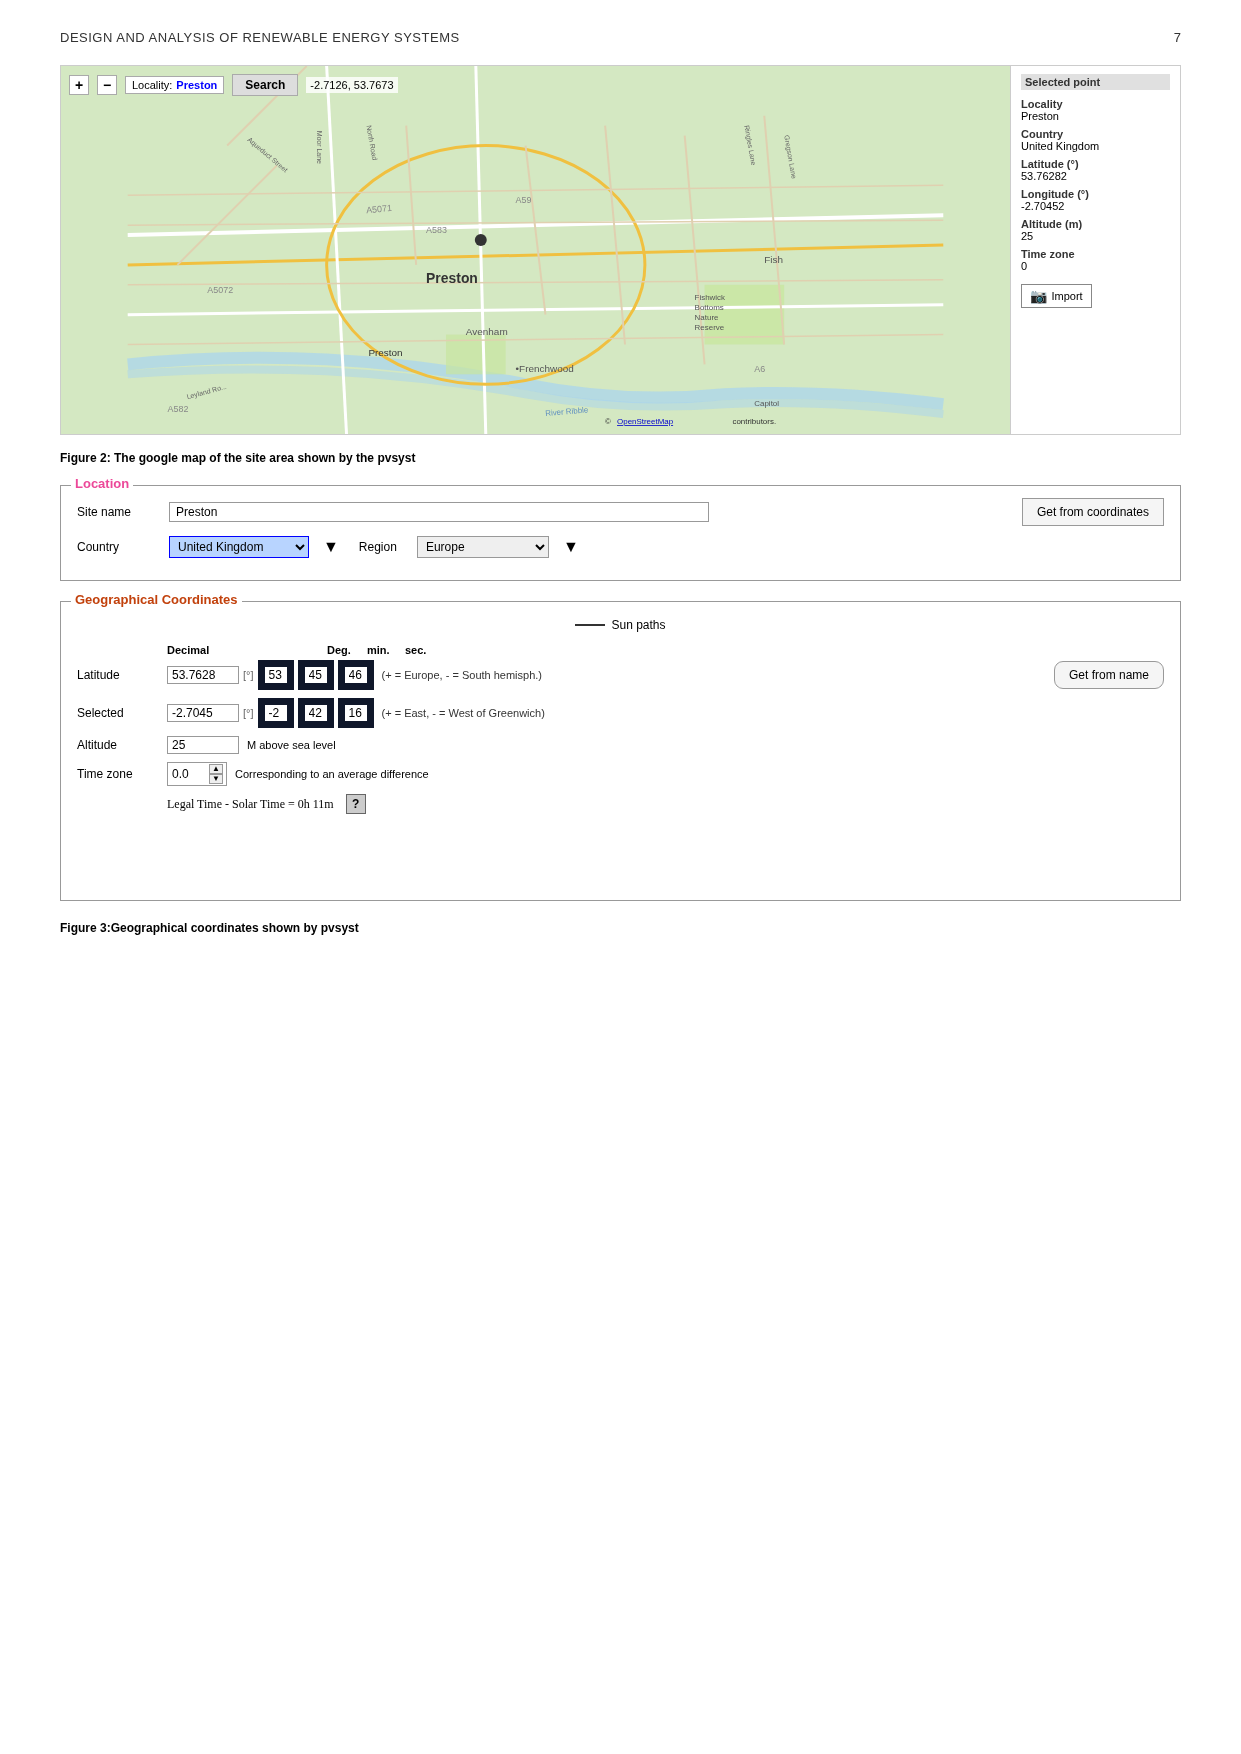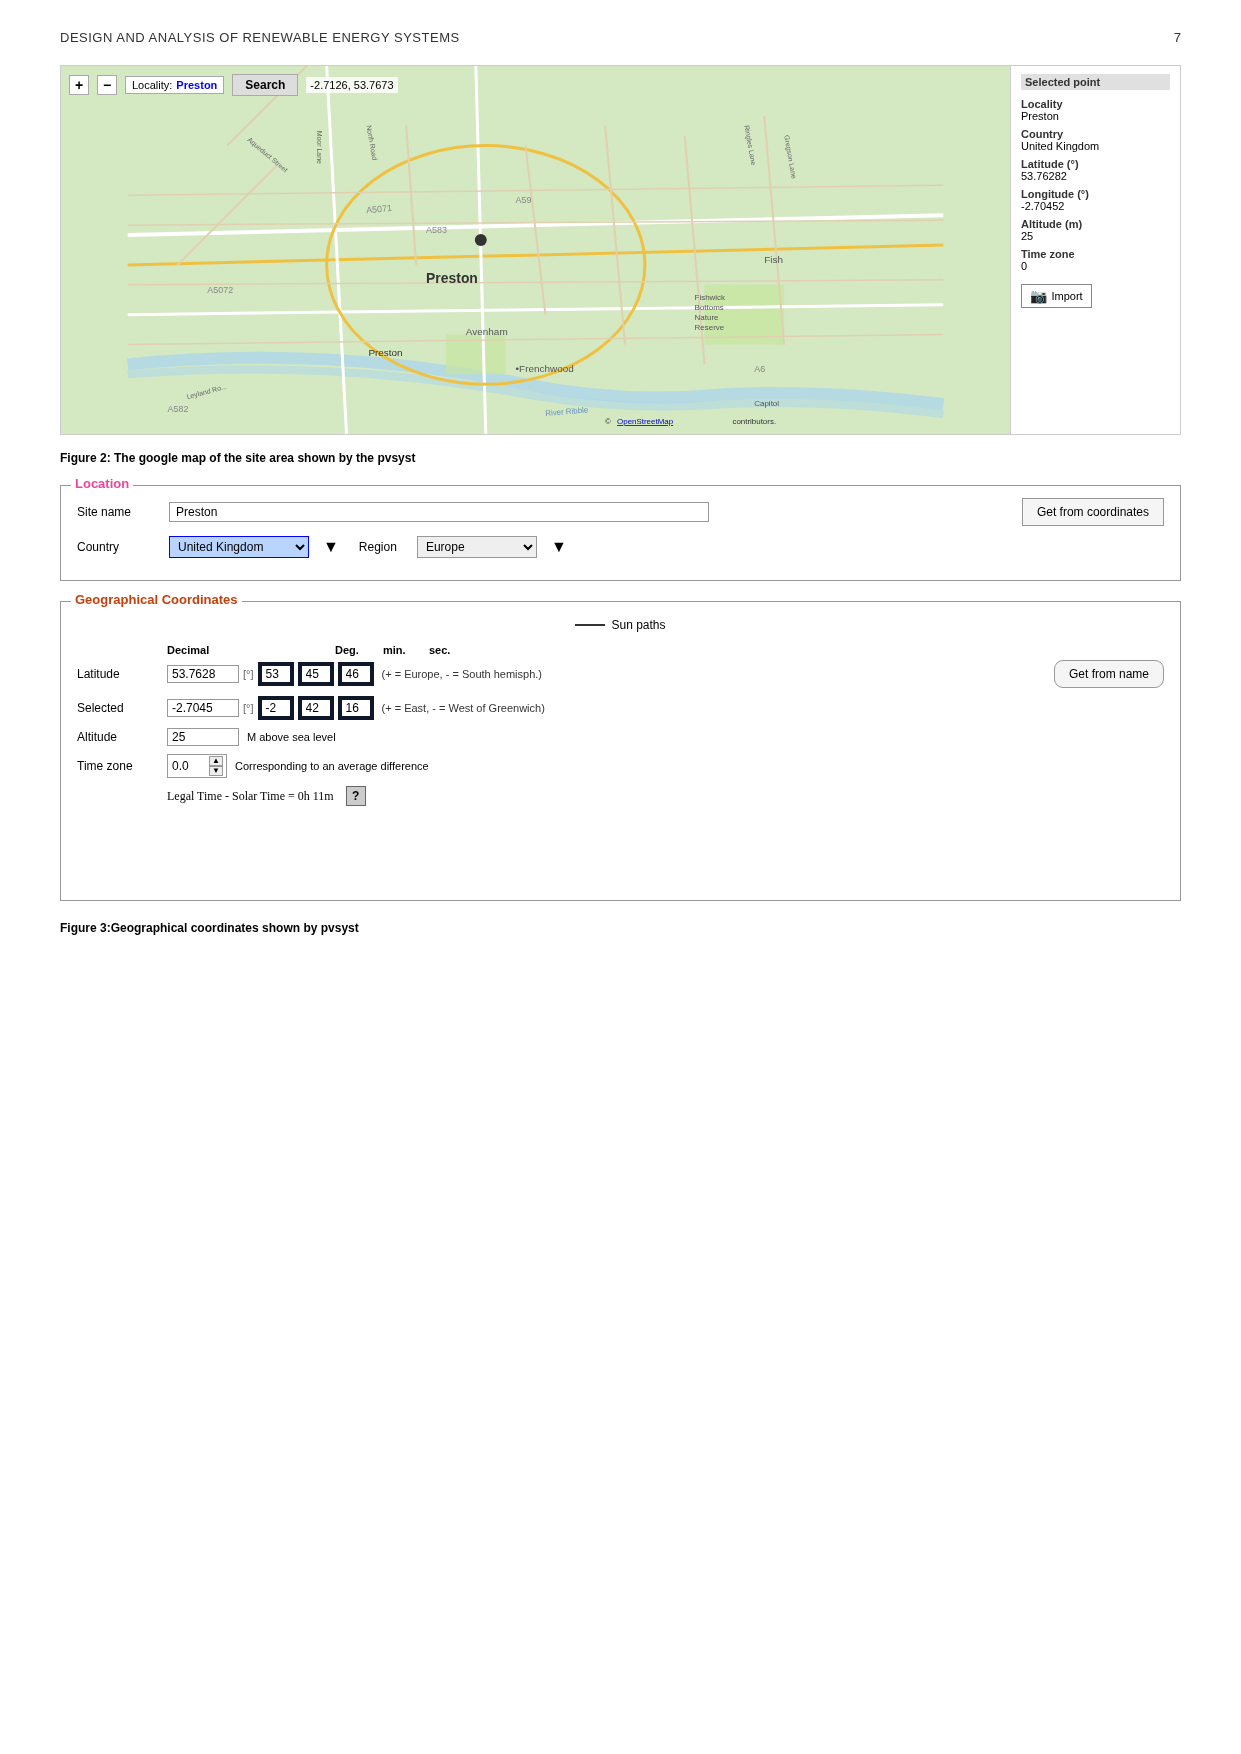--- a/index.html
+++ b/index.html
@@ -214,21 +214,21 @@
     }
 
     .region-label {
       font-size: 12px;
     }
 
     .region-select {
       border: 1px solid #999;
       padding: 2px 4px;
       font-size: 12px;
-      width: 120px;
+      width: 132px;
     }
 
     .get-coords-btn {
       margin-left: auto;
       border: 1px solid #999;
       padding: 6px 14px;
       font-size: 12px;
       cursor: pointer;
       background: #f5f5f5;
       white-space: nowrap;
@@ -270,21 +270,21 @@
     }
 
     .sun-paths-label {
       font-size: 12px;
     }
 
     .geo-headers {
       display: flex;
       margin-left: 90px;
       margin-bottom: 4px;
-      gap: 8px;
+      gap: 0;
     }
 
     .geo-header-decimal {
       font-size: 11px;
       width: 80px;
       font-weight: bold;
     }
 
     .geo-header-deg {
       font-size: 11px;
@@ -324,21 +324,21 @@
       width: 72px;
     }
 
     .geo-deg-label {
       font-size: 11px;
       margin: 0 2px;
       color: #666;
     }
 
     .geo-small-input {
-      border: 4px solid #0f172a;
+      border: 7px solid #0f172a;
       padding: 1px 4px;
       font-size: 12px;
       width: 36px;
     }
 
     .geo-hint {
       font-size: 11px;
       margin-left: 8px;
       color: #333;
     }

